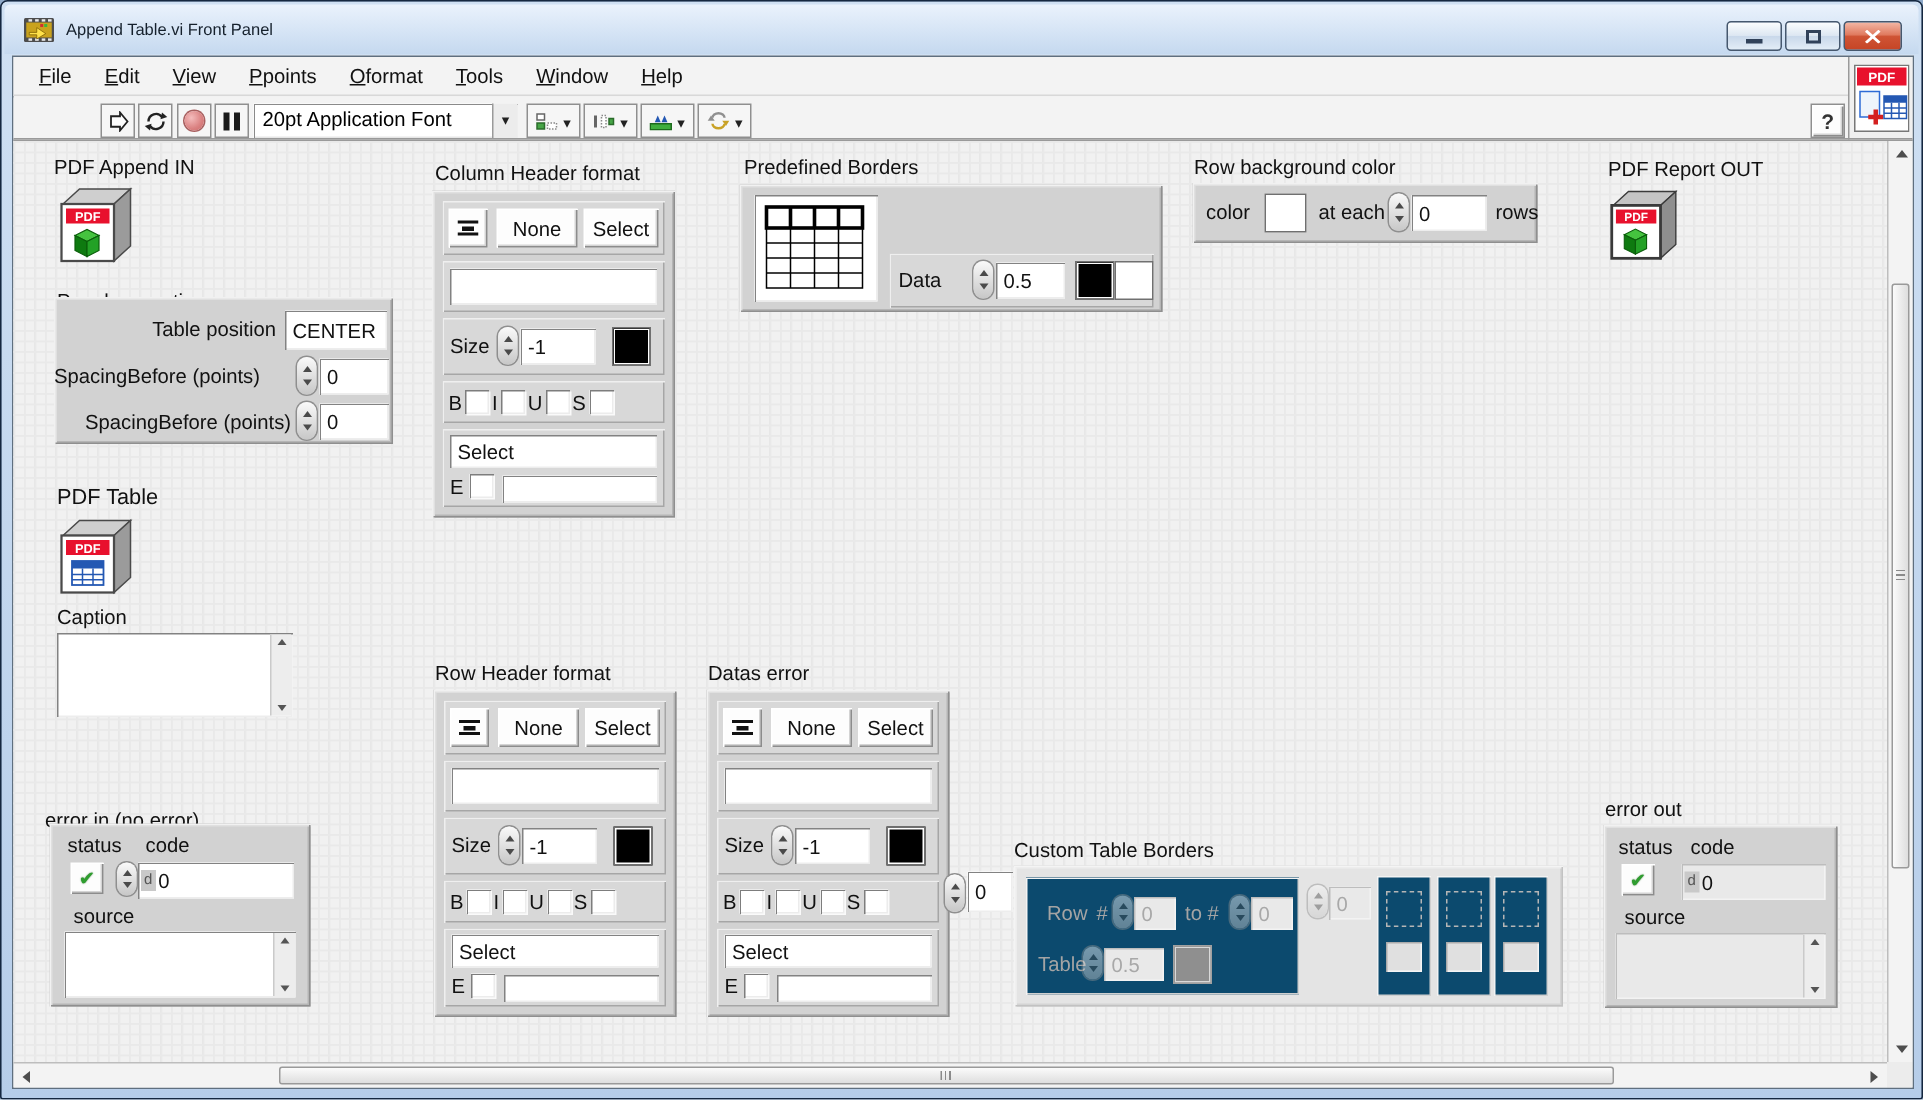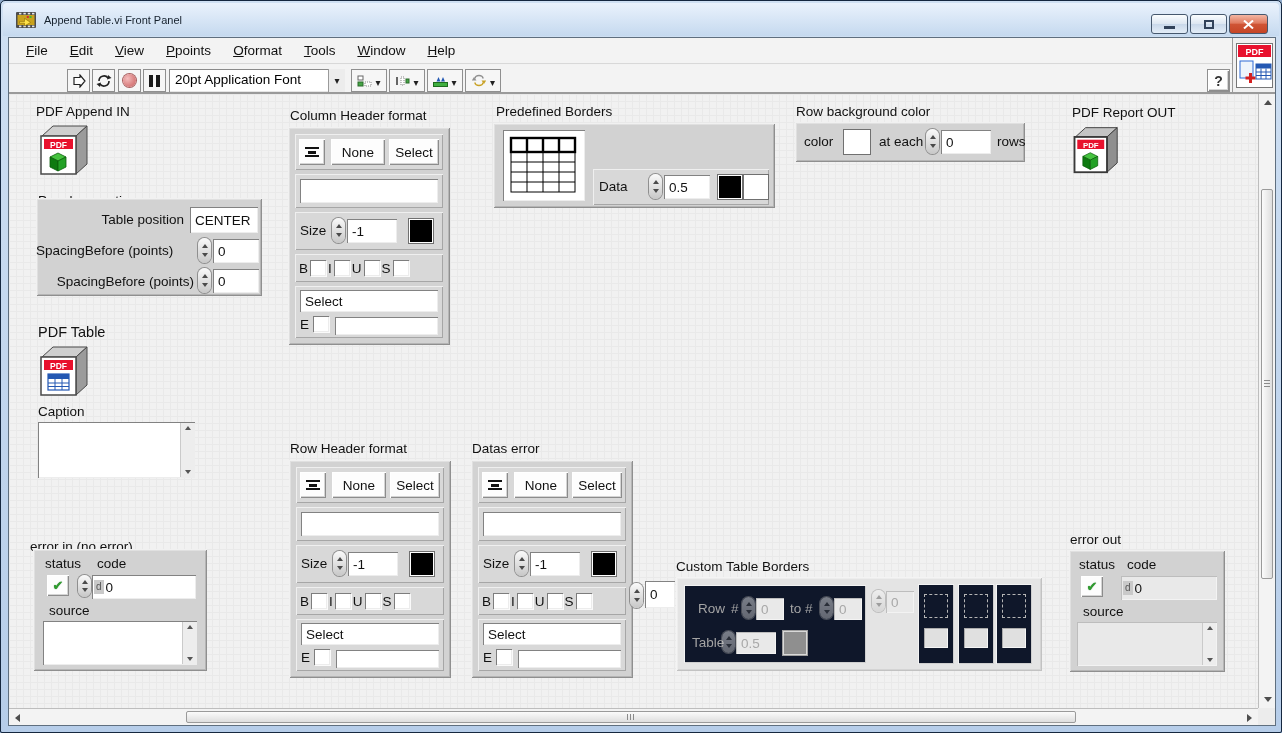--- a/index.html
+++ b/index.html
@@ -45,21 +45,21 @@
   .hthumb{position:absolute;top:2px;height:12px;background:linear-gradient(#fbfbfb,#dedede);border:1px solid #9a9a9a;border-radius:2px}
   .vgrip{position:absolute;left:2px;right:2px;top:50%;height:7px;margin-top:-4px;background:repeating-linear-gradient(#8a8a8a 0 1px,transparent 1px 3px)}
   .hgrip{position:absolute;top:2px;bottom:2px;left:50%;width:7px;margin-left:-4px;background:repeating-linear-gradient(90deg,#8a8a8a 0 1px,transparent 1px 3px)}
   
   .lbl{font-size:13.5px;color:#111;white-space:nowrap}
   .lbl.big{font-size:14.5px}
   .dis, .dis .lbl{color:#a4a4a4}
   .cl{background:#d2d2d2;box-shadow:inset 1px 1px 0 #f1f1f1,inset -1px -1px 0 #8f8f8f,inset 2px 2px 0 #e0e0e0,inset -2px -2px 0 #b5b5b5}
   .cl.gh{background:#e4e4e4;box-shadow:inset 1px 1px 0 #f4f4f4,inset -1px -1px 0 #c2c2c2,inset 2px 2px 0 #ededed,inset -2px -2px 0 #d4d4d4}
   .strip{background:#d8d8d8;box-shadow:inset 1px 1px 0 #efefef,inset -1px -1px 0 #a6a6a6}
-  .strip.gh{background:#0f172a;box-shadow:inset 1px 1px 0 #f3f3f3,inset -1px -1px 0 #cfcfcf}
+  .strip.gh{background:#0c4a6e;box-shadow:inset 1px 1px 0 #f3f3f3,inset -1px -1px 0 #cfcfcf}
   .bw{background:#fdfdfd;box-shadow:inset 1px 1px 0 #fff,inset -1px -1px 0 #8c8c8c,inset -2px -2px 0 #d4d4d4;display:flex;align-items:center;justify-content:center;font-size:13.5px;color:#111}
   .fld{background:#fff;box-shadow:inset 1px 1px 0 #828282,inset -1px -1px 0 #ededed;display:flex;align-items:center;padding:0 5px;font-size:13.5px;color:#111;overflow:hidden;white-space:nowrap}
   .fld.gh{background:#e9e9e9;color:#a8a8a8;box-shadow:inset 1px 1px 0 #bdbdbd,inset -1px -1px 0 #f3f3f3}
   .spin{width:13px;height:25px;border-radius:7px;background:linear-gradient(#fafafa,#c7c7c7);box-shadow:0 0 0 1px #8f8f8f;display:flex;flex-direction:column;align-items:center;justify-content:space-evenly}
   .spin.sm{height:22px}
   .spin.gh{opacity:.45}
   .su{border-left:3.5px solid transparent;border-right:3.5px solid transparent;border-bottom:4.5px solid #4a4a4a}
   .sd{border-left:3.5px solid transparent;border-right:3.5px solid transparent;border-top:4.5px solid #4a4a4a}
   .chk{width:16px;height:16px;background:#fff;box-shadow:inset 1px 1px 0 #7d7d7d,inset -1px -1px 0 #ececec,1px 1px 0 #fafafa}
   .chk.dash{background:transparent;box-shadow:none;border:1px dashed #b5b5b5;width:24px;height:24px}

